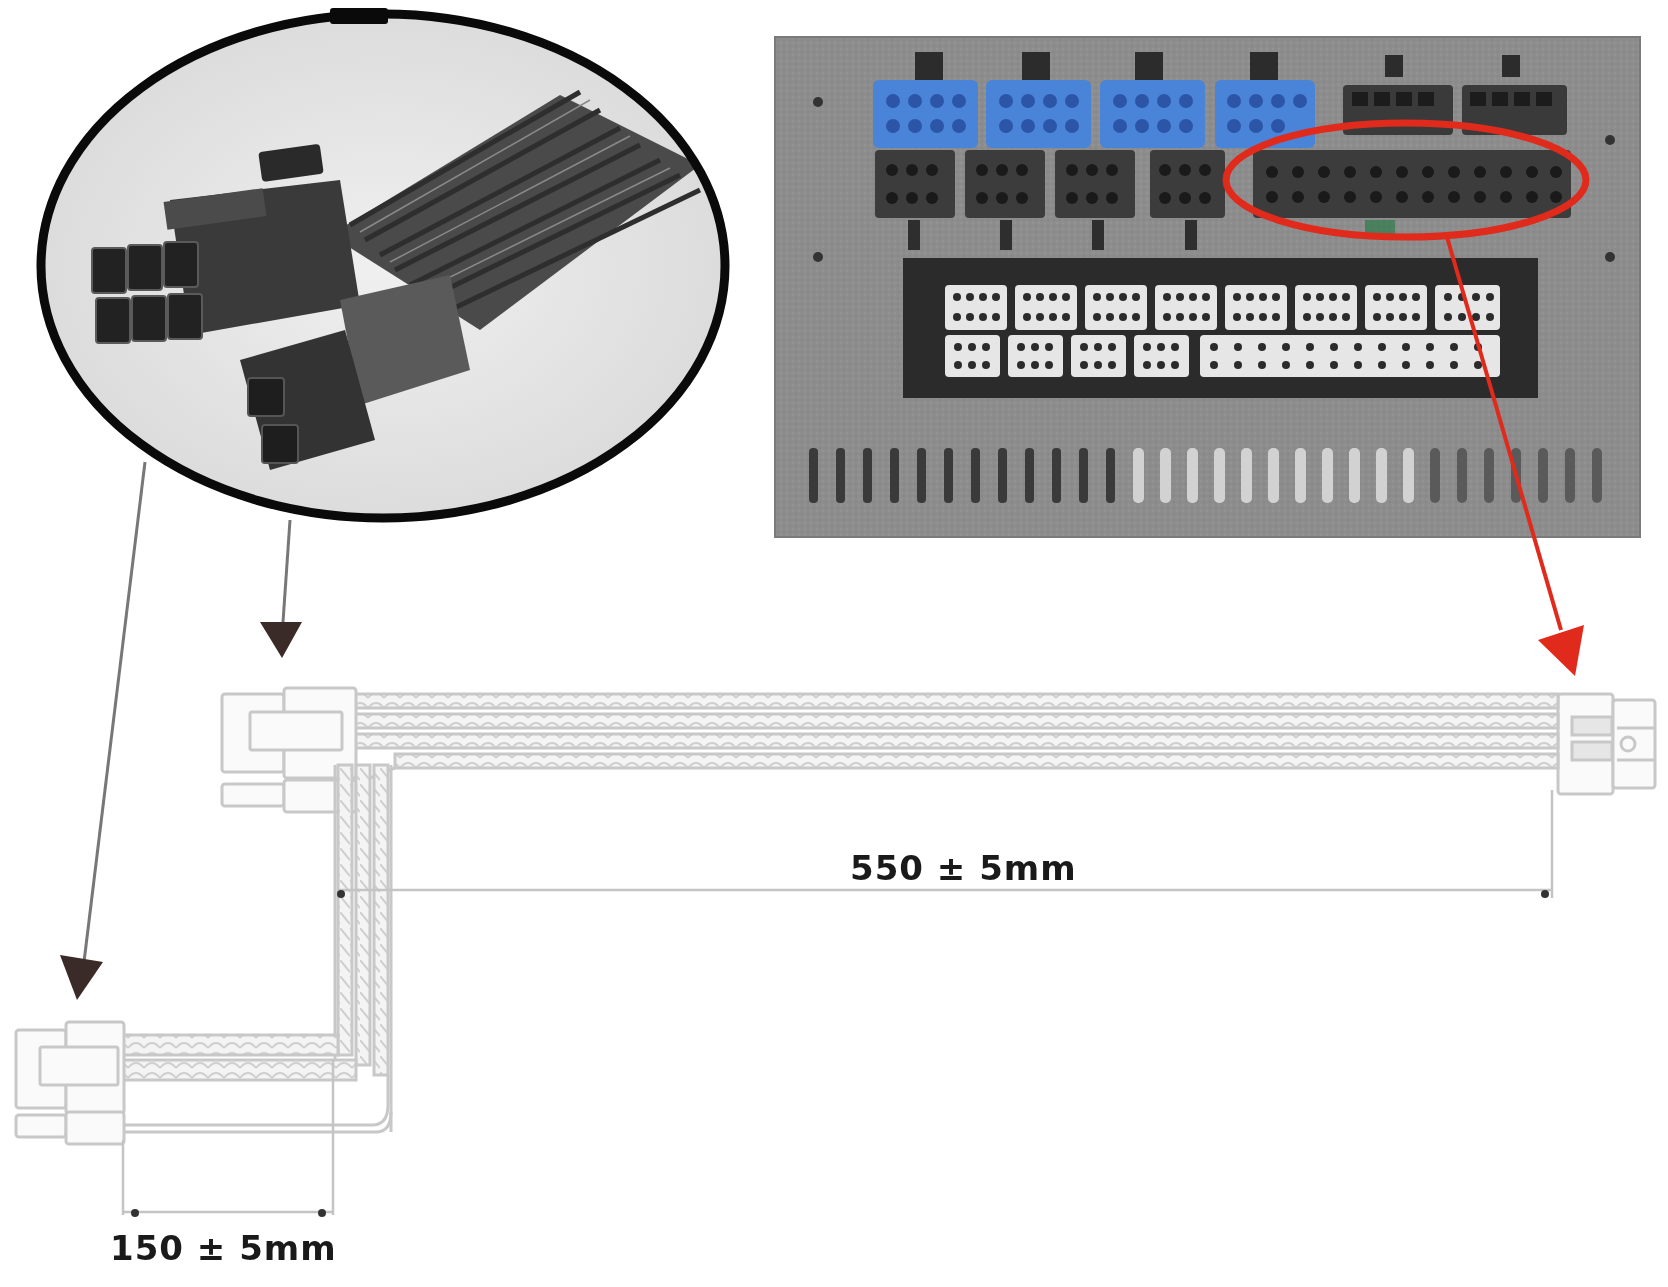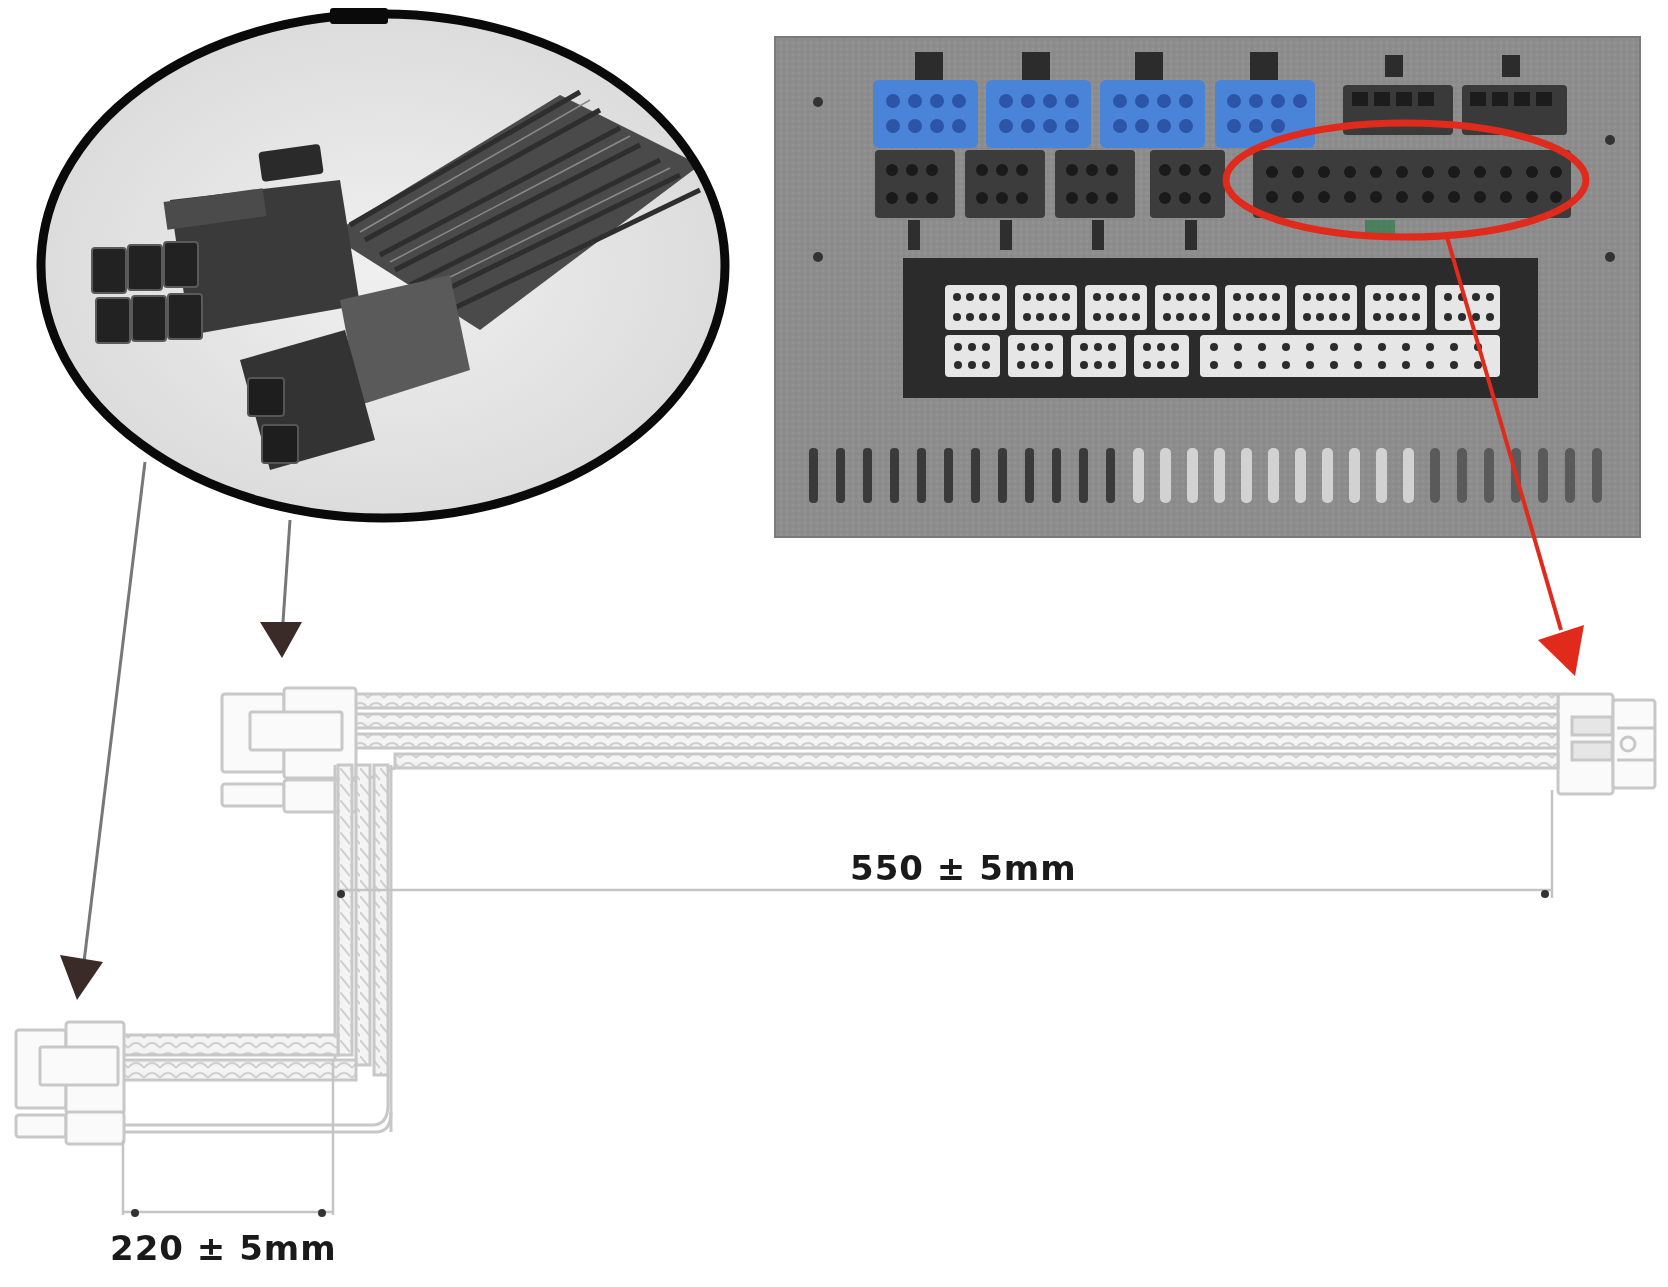--- a/index.html
+++ b/index.html
@@ -496,13 +496,13 @@
     <line x1="145" y1="462" x2="84" y2="962" stroke="#777" stroke-width="3"></line>
     <polygon points="60,955 103,962 77,1000" fill="#3a2a28"></polygon>
   </g>
   <g>
     <line x1="1447" y1="237" x2="1561" y2="630" stroke="#e02a1c" stroke-width="4"></line>
     <polygon points="1538,640 1584,625 1575,676" fill="#e02a1c"></polygon>
   </g>
 </svg>
 
 <div id="dim-550" class="dim-label">550 ± 5mm</div>
-<div id="dim-150" class="dim-label">220 ± 5mm</div>
+<div id="dim-150" class="dim-label">150 ± 5mm</div>
 
 </body></html>

